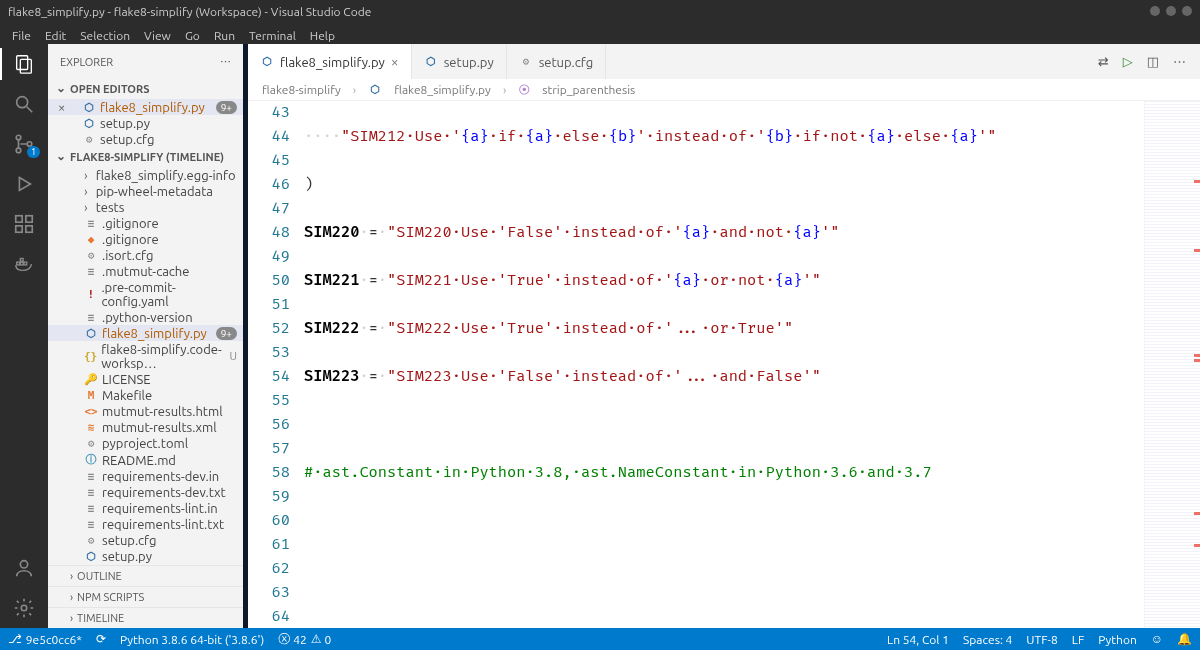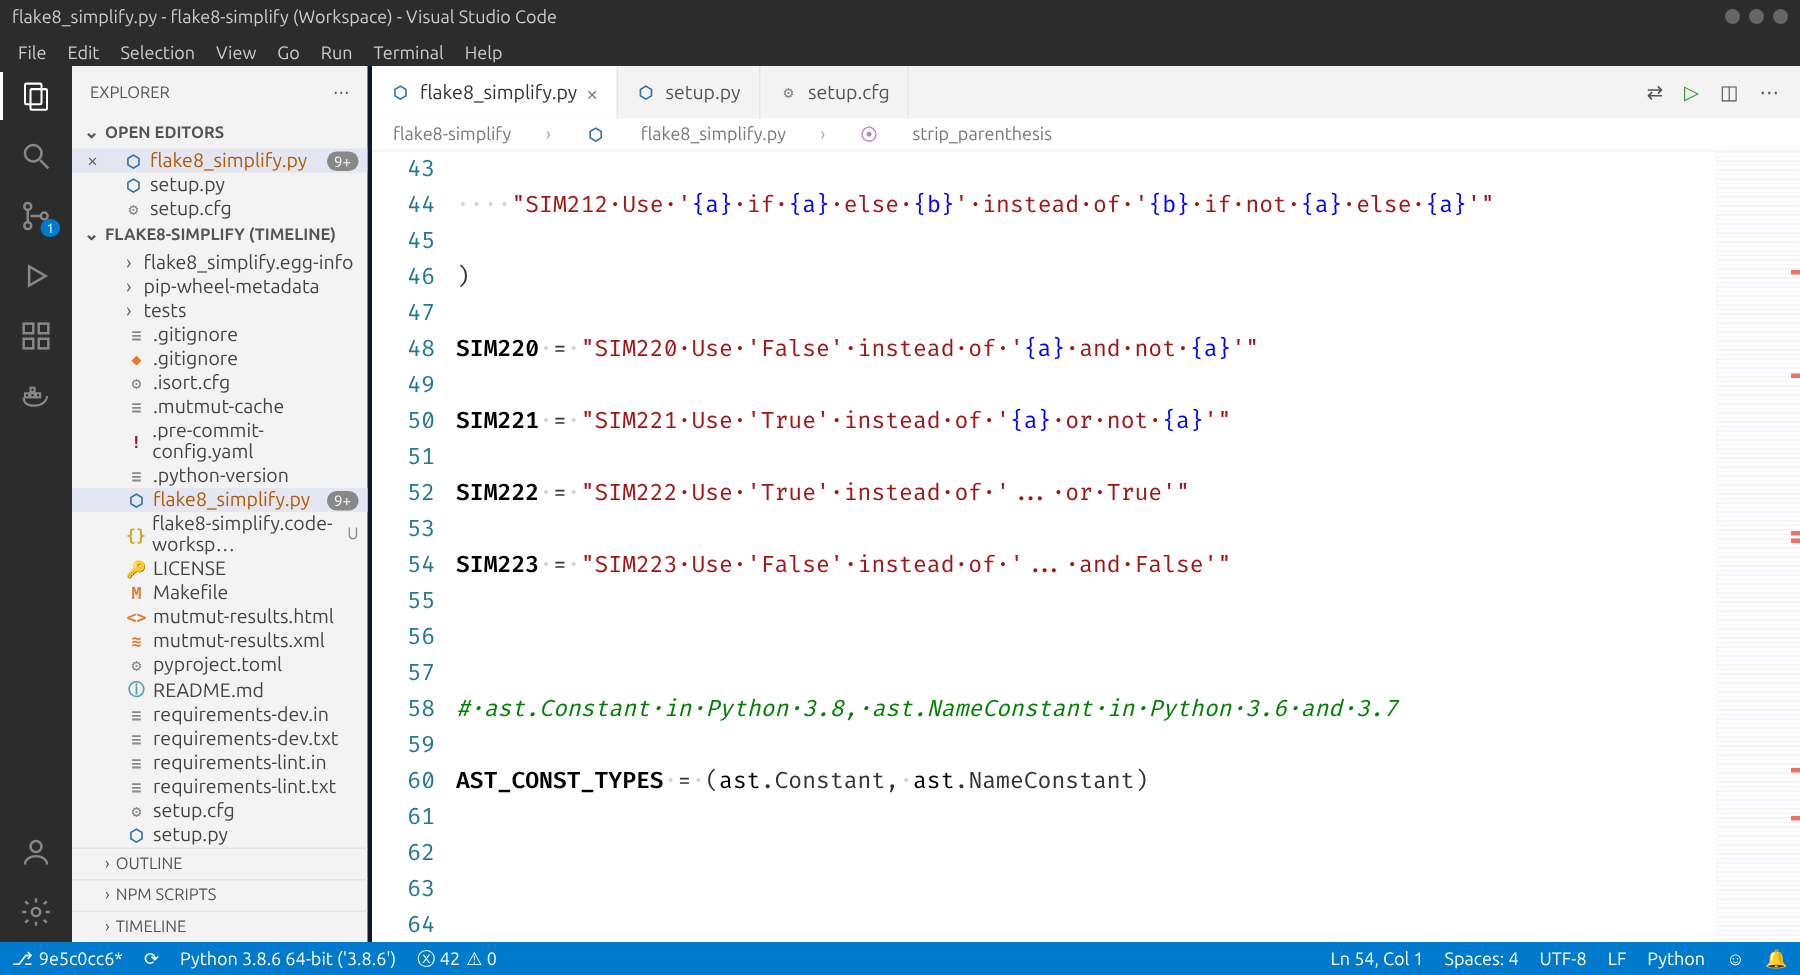--- a/index.html
+++ b/index.html
@@ -10,21 +10,21 @@
   .menubar { height:22px; background:#2c2c2c; display:flex; align-items:flex-end; padding:0 6px; font-size:12px; color:#ccc; gap:2px; }
   .menubar span { padding:2px 6px; cursor:pointer; }
   .main { display:flex; height:calc(100% - 22px - 22px - 22px); background:#fff; }
   .activity { width:48px; background:#2c2c2c; display:flex; flex-direction:column; justify-content:space-between; padding:8px 0; }
   .activity .top, .activity .bottom { display:flex; flex-direction:column; align-items:center; gap:16px; }
   .activity .ico { width:24px; height:24px; display:flex; align-items:center; justify-content:center; color:#888; cursor:pointer; position:relative; }
   .activity .ico.active { color:#fff; }
   .activity .ico.active::before { content:""; position:absolute; left:-12px; top:-4px; width:2px; height:32px; background:#fff; }
   .activity svg { width:22px; height:22px; }
   .badge { position:absolute; bottom:-2px; right:-4px; background:#007acc; color:#fff; border-radius:8px; font-size:9px; padding:0 4px; line-height:12px; }
-  .sidebar { width:200px; background:#f3f3f3; display:flex; flex-direction:column; border-right:3px solid #0f172a; overflow:hidden; }
+  .sidebar { width:200px; background:#f3f3f3; display:flex; flex-direction:column; border-right:5px solid #0f172a; overflow:hidden; }
   .side-head { height:35px; display:flex; align-items:center; justify-content:space-between; padding:0 12px; font-size:11px; color:#555; text-transform:uppercase; }
   .side-sect { font-size:11px; font-weight:700; color:#555; padding:3px 8px; display:flex; align-items:center; gap:4px; }
   .side-sect::before { content:"⌄"; font-size:12px; transform:translateY(-1px); }
   .open-editors { }
   .file-item { display:flex; align-items:center; padding:1px 6px 1px 18px; font-size:13px; color:#444; cursor:pointer; gap:4px; position:relative; }
   .file-item.nested { padding-left:34px; }
   .file-item.active { background:#e4e6f1; }
   .file-item .problem { margin-left:auto; font-size:10px; background:#888; color:#fff; border-radius:7px; padding:0 5px; line-height:13px; }
   .file-item.highlight { color:#b15a00; }
   .file-item .m-badge { margin-left:auto; font-size:11px; color:#888; }
@@ -41,32 +41,32 @@
   .tree .file-item { padding-left:36px; }
   .tree .folder::before { content:"›"; margin-right:4px; color:#666; }
   .section-bottom { font-size:11px; color:#555; padding:4px 22px; border-top:1px solid #e5e5e5; }
   .section-bottom::before { content:"›"; margin-right:4px; }
   .editor-area { flex:1; display:flex; flex-direction:column; background:#fff; position:relative; }
   .tabs { height:35px; background:#f3f3f3; display:flex; align-items:stretch; }
   .tab { display:flex; align-items:center; gap:6px; padding:0 12px; font-size:13px; color:#555; border-right:1px solid #e5e5e5; cursor:pointer; }
   .tab.active { background:#fff; color:#333; }
   .tab .close { font-size:14px; color:#777; }
   .tab-actions { margin-left:auto; display:flex; align-items:center; gap:14px; padding:0 14px; color:#555; }
-  .breadcrumb { height:22px; display:flex; align-items:center; padding:0 14px; font-size:12px; color:#777; gap:23px; border-bottom:1px solid #f0f0f0; }
+  .breadcrumb { height:22px; display:flex; align-items:center; padding:0 14px; font-size:12px; color:#777; gap:12px; border-bottom:1px solid #f0f0f0; }
   .breadcrumb .sep { color:#aaa; }
   .code { flex:1; display:flex; font-family: "Fira Code", Consolas, monospace; font-size:15px; line-height:24px; overflow:hidden; }
   .gutter { width:56px; text-align:right; color:#237893; padding:0 14px 0 0; user-select:none; }
   .gutter .ln { height:24px; }
   .source { flex:1; white-space:pre; color:#333; overflow:hidden; }
   .source .row { height:24px; }
   .bold { font-weight:600; }
   .var { color:#000000; }
   .str { color:#a31515; }
   .tpl { color:#0000ff; }
-  .com { color:#008000; font-style:italic; }
+  .com { color:#008000; }
   .ws { color:#d4d4d4; }
   .minimap { width:56px; background:#fff; border-left:1px solid #f0f0f0; background-image: repeating-linear-gradient(to bottom, rgba(0,0,200,0.08) 0 1px, transparent 1px 3px); opacity:0.6; position:relative; }
   .minimap .err { position:absolute; right:0; width:6px; height:3px; background:#e51400; }
   .statusbar { height:22px; background:#007acc; color:#fff; display:flex; align-items:center; font-size:12px; padding:0 8px; gap:14px; }
   .statusbar .right { margin-left:auto; display:flex; gap:14px; }
   .statusbar .item { display:flex; align-items:center; gap:4px; cursor:pointer; }
   .stat-err { display:inline-flex; align-items:center; gap:3px;}
 </style>
 </head>
 <body>
@@ -343,21 +343,20 @@
         </div>
       <div class="source">
 <div class="row"><span class="ws">····</span><span class="str">"SIM212·Use·'</span><span class="tpl">{a}</span><span class="str">·if·</span><span class="tpl">{a}</span><span class="str">·else·</span><span class="tpl">{b}</span><span class="str">'·instead·of·'</span><span class="tpl">{b}</span><span class="str">·if·not·</span><span class="tpl">{a}</span><span class="str">·else·</span><span class="tpl">{a}</span><span class="str">'"</span></div>
 <div class="row">)</div>
 <div class="row"><span class="var bold">SIM220</span><span class="ws">·</span>=<span class="ws">·</span><span class="str">"SIM220·Use·'False'·instead·of·'</span><span class="tpl">{a}</span><span class="str">·and·not·</span><span class="tpl">{a}</span><span class="str">'"</span></div>
 <div class="row"><span class="var bold">SIM221</span><span class="ws">·</span>=<span class="ws">·</span><span class="str">"SIM221·Use·'True'·instead·of·'</span><span class="tpl">{a}</span><span class="str">·or·not·</span><span class="tpl">{a}</span><span class="str">'"</span></div>
 <div class="row"><span class="var bold">SIM222</span><span class="ws">·</span>=<span class="ws">·</span><span class="str">"SIM222·Use·'True'·instead·of·'...·or·True'"</span></div>
 <div class="row"><span class="var bold">SIM223</span><span class="ws">·</span>=<span class="ws">·</span><span class="str">"SIM223·Use·'False'·instead·of·'...·and·False'"</span></div>
 <div class="row"></div>
 <div class="row"><span class="com">#·ast.Constant·in·Python·3.8,·ast.NameConstant·in·Python·3.6·and·3.7</span></div>
-<div class="row"><span class="var bold">AST_CONST_TYPES</span><span class="ws">·</span>=<span class="ws">·</span>(<span class="var">ast</span>.Constant,<span class="ws">·</span><span class="var">ast</span>.NameConstant)</div>
 <div class="row"></div>
 <div class="row"></div>
 
 
 
 
 
 
 
 

